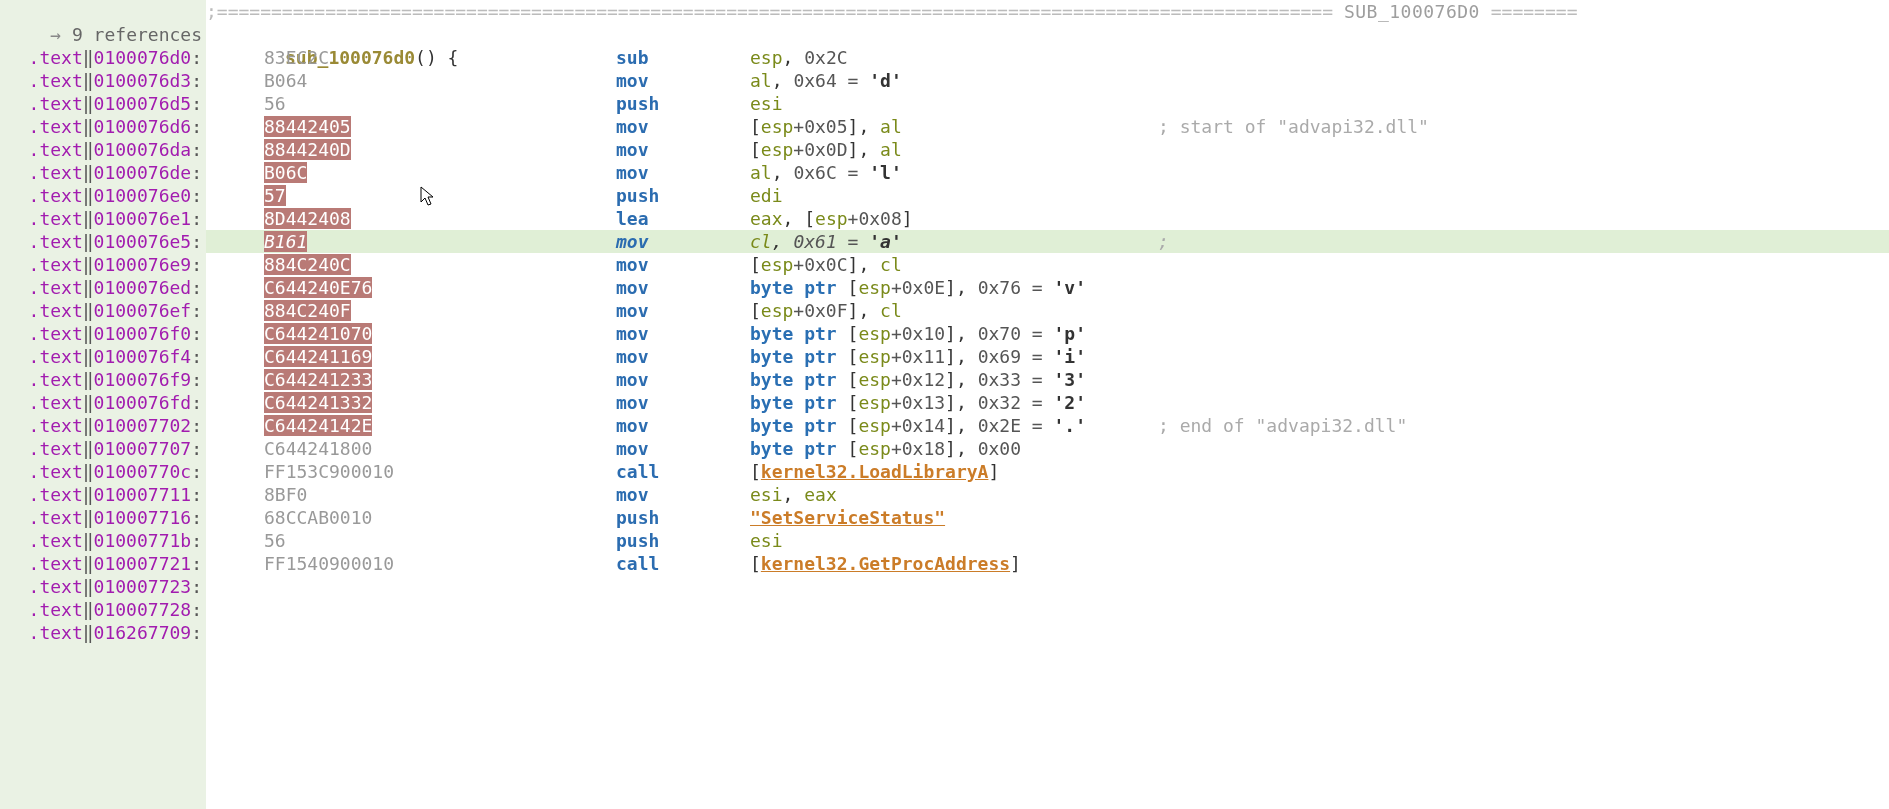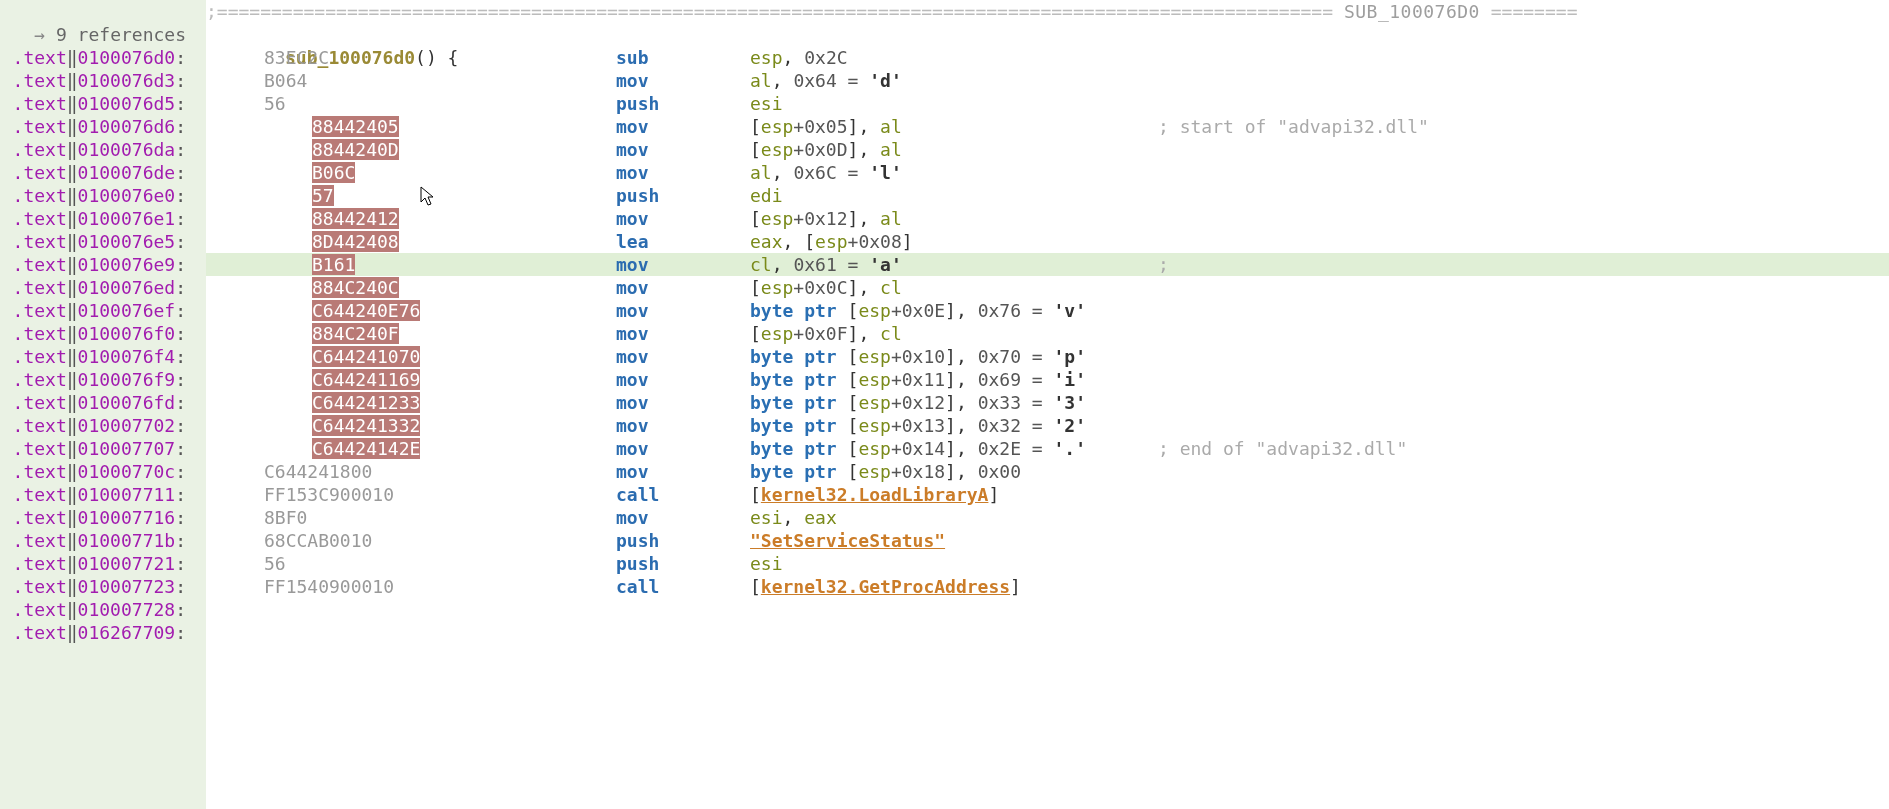--- a/index.html
+++ b/index.html
@@ -21,33 +21,33 @@
     --comment: #aaa;
     --char: #333;
     --brack: #333;
     --dot: #7a7a7a;
     --font: "DejaVu Sans Mono","Menlo","Consolas",monospace;
     --fs: 18px;
     --lh: 23px;
   }
   html,body{margin:0;padding:0;background:var(--bg);font-family:var(--font);font-size:var(--fs);line-height:var(--lh);color:#333;-webkit-font-smoothing:antialiased;}
   .viewport{position:relative;width:1889px;height:809px;overflow:hidden;}
-  .gutter{position:absolute;left:0;top:0;width:206px;height:100%;background:var(--gutter-bg);text-align:right;padding-right:20px;box-sizing:border-box;}
+  .gutter{position:absolute;left:0;top:0;width:206px;height:100%;background:var(--gutter-bg);text-align:right;padding-right:4px;box-sizing:border-box;}
   .gutter .g-row{height:var(--lh);white-space:pre;color:var(--addr);}
   .gutter .arrow{color:#888;}
   .gutter .refs{color:#666;}
   .gutter .addr-seg{color:#a21caf;}
   .gutter .sep{color:#555;}
   .gutter .colon{color:#555;}
   .code{position:absolute;left:206px;top:0;right:0;}
   .c-row{height:var(--lh);white-space:pre;padding-left:14px;position:relative;}
-  .c-row.hl{background:var(--row-hl);}
+  .c-row.hl{background:var(--row-hl);font-style:italic;}
   .bytes{display:inline-block;width:352px;vertical-align:top;}
   .bytes .b{color:var(--bytes);}
-  .bytes .bred{background:var(--bytes-red-bg);color:var(--bytes-red-fg);padding:0 0px;margin-left:48px;}
+  .bytes .bred{background:var(--bytes-red-bg);color:var(--bytes-red-fg);padding:0 0px;}
   .mn-col{display:inline-block;width:134px;color:var(--mnemonic);font-weight:700;vertical-align:top;}
   .ops{display:inline-block;vertical-align:top;}
   .cm-col{position:absolute;left:952px;top:0;color:var(--comment);white-space:pre;}
   .reg{color:var(--reg);}
   .off{color:var(--off);}
   .type{color:var(--type);font-weight:700;}
   .str{color:var(--string);font-weight:700;text-decoration:underline;}
   .sub{color:var(--sub);font-weight:700;}
   .br{color:var(--brack);}
   .ch{color:var(--char);font-weight:700;}
@@ -108,21 +108,20 @@
     </div>
 
     <div id="code-rows">
         <div class="c-row"><span class="indent1"></span><span class="bytes"><span class="b">83EC2C</span></span><span class="mn-col">sub</span><span class="ops"><span class="reg">esp</span><span>, </span><span class="off">0x2C</span></span></div>
         <div class="c-row"><span class="indent1"></span><span class="bytes"><span class="b">B064</span></span><span class="mn-col">mov</span><span class="ops"><span class="reg">al</span><span>, </span><span class="off">0x64</span><span class="eq"> = </span><span class="ch">'d'</span></span></div>
         <div class="c-row"><span class="indent1"></span><span class="bytes"><span class="b">56</span></span><span class="mn-col">push</span><span class="ops"><span class="reg">esi</span></span></div>
         <div class="c-row"><span class="indent1"></span><span class="bytes"><span class="bred">88442405</span></span><span class="mn-col">mov</span><span class="ops"><span class="br">[</span><span class="reg">esp</span><span class="off">+0x05</span><span class="br">]</span><span>, </span><span class="reg">al</span></span><span class="cm-col">; start of "advapi32.dll"</span></div>
         <div class="c-row"><span class="indent1"></span><span class="bytes"><span class="bred">8844240D</span></span><span class="mn-col">mov</span><span class="ops"><span class="br">[</span><span class="reg">esp</span><span class="off">+0x0D</span><span class="br">]</span><span>, </span><span class="reg">al</span></span></div>
         <div class="c-row"><span class="indent1"></span><span class="bytes"><span class="bred">B06C</span></span><span class="mn-col">mov</span><span class="ops"><span class="reg">al</span><span>, </span><span class="off">0x6C</span><span class="eq"> = </span><span class="ch">'l'</span></span></div>
         <div class="c-row"><span class="indent1"></span><span class="bytes"><span class="bred">57</span></span><span class="mn-col">push</span><span class="ops"><span class="reg">edi</span></span></div>
-        <div class="c-row"><span class="indent1"></span><span class="bytes"><span class="bred">88442412</span></span><span class="mn-col">mov</span><span class="ops"><span class="br">[</span><span class="reg">esp</span><span class="off">+0x12</span><span class="br">]</span><span>, </span><span class="reg">al</span></span></div>
         <div class="c-row"><span class="indent1"></span><span class="bytes"><span class="bred">8D442408</span></span><span class="mn-col">lea</span><span class="ops"><span class="reg">eax</span><span>, </span><span class="br">[</span><span class="reg">esp</span><span class="off">+0x08</span><span class="br">]</span></span></div>
         <div class="c-row hl"><span class="indent1"></span><span class="bytes"><span class="bred">B161</span></span><span class="mn-col">mov</span><span class="ops"><span class="reg">cl</span><span>, </span><span class="off">0x61</span><span class="eq"> = </span><span class="ch">'a'</span></span><span class="cm-col">;</span></div>
         <div class="c-row"><span class="indent1"></span><span class="bytes"><span class="bred">884C240C</span></span><span class="mn-col">mov</span><span class="ops"><span class="br">[</span><span class="reg">esp</span><span class="off">+0x0C</span><span class="br">]</span><span>, </span><span class="reg">cl</span></span></div>
         <div class="c-row"><span class="indent1"></span><span class="bytes"><span class="bred">C644240E76</span></span><span class="mn-col">mov</span><span class="ops"><span class="type">byte ptr</span><span> </span><span class="br">[</span><span class="reg">esp</span><span class="off">+0x0E</span><span class="br">]</span><span>, </span><span class="off">0x76</span><span class="eq"> = </span><span class="ch">'v'</span></span></div>
         <div class="c-row"><span class="indent1"></span><span class="bytes"><span class="bred">884C240F</span></span><span class="mn-col">mov</span><span class="ops"><span class="br">[</span><span class="reg">esp</span><span class="off">+0x0F</span><span class="br">]</span><span>, </span><span class="reg">cl</span></span></div>
         <div class="c-row"><span class="indent1"></span><span class="bytes"><span class="bred">C644241070</span></span><span class="mn-col">mov</span><span class="ops"><span class="type">byte ptr</span><span> </span><span class="br">[</span><span class="reg">esp</span><span class="off">+0x10</span><span class="br">]</span><span>, </span><span class="off">0x70</span><span class="eq"> = </span><span class="ch">'p'</span></span></div>
         <div class="c-row"><span class="indent1"></span><span class="bytes"><span class="bred">C644241169</span></span><span class="mn-col">mov</span><span class="ops"><span class="type">byte ptr</span><span> </span><span class="br">[</span><span class="reg">esp</span><span class="off">+0x11</span><span class="br">]</span><span>, </span><span class="off">0x69</span><span class="eq"> = </span><span class="ch">'i'</span></span></div>
         <div class="c-row"><span class="indent1"></span><span class="bytes"><span class="bred">C644241233</span></span><span class="mn-col">mov</span><span class="ops"><span class="type">byte ptr</span><span> </span><span class="br">[</span><span class="reg">esp</span><span class="off">+0x12</span><span class="br">]</span><span>, </span><span class="off">0x33</span><span class="eq"> = </span><span class="ch">'3'</span></span></div>
         <div class="c-row"><span class="indent1"></span><span class="bytes"><span class="bred">C644241332</span></span><span class="mn-col">mov</span><span class="ops"><span class="type">byte ptr</span><span> </span><span class="br">[</span><span class="reg">esp</span><span class="off">+0x13</span><span class="br">]</span><span>, </span><span class="off">0x32</span><span class="eq"> = </span><span class="ch">'2'</span></span></div>
         <div class="c-row"><span class="indent1"></span><span class="bytes"><span class="bred">C64424142E</span></span><span class="mn-col">mov</span><span class="ops"><span class="type">byte ptr</span><span> </span><span class="br">[</span><span class="reg">esp</span><span class="off">+0x14</span><span class="br">]</span><span>, </span><span class="off">0x2E</span><span class="eq"> = </span><span class="ch">'.'</span></span><span class="cm-col">; end of "advapi32.dll"</span></div>

